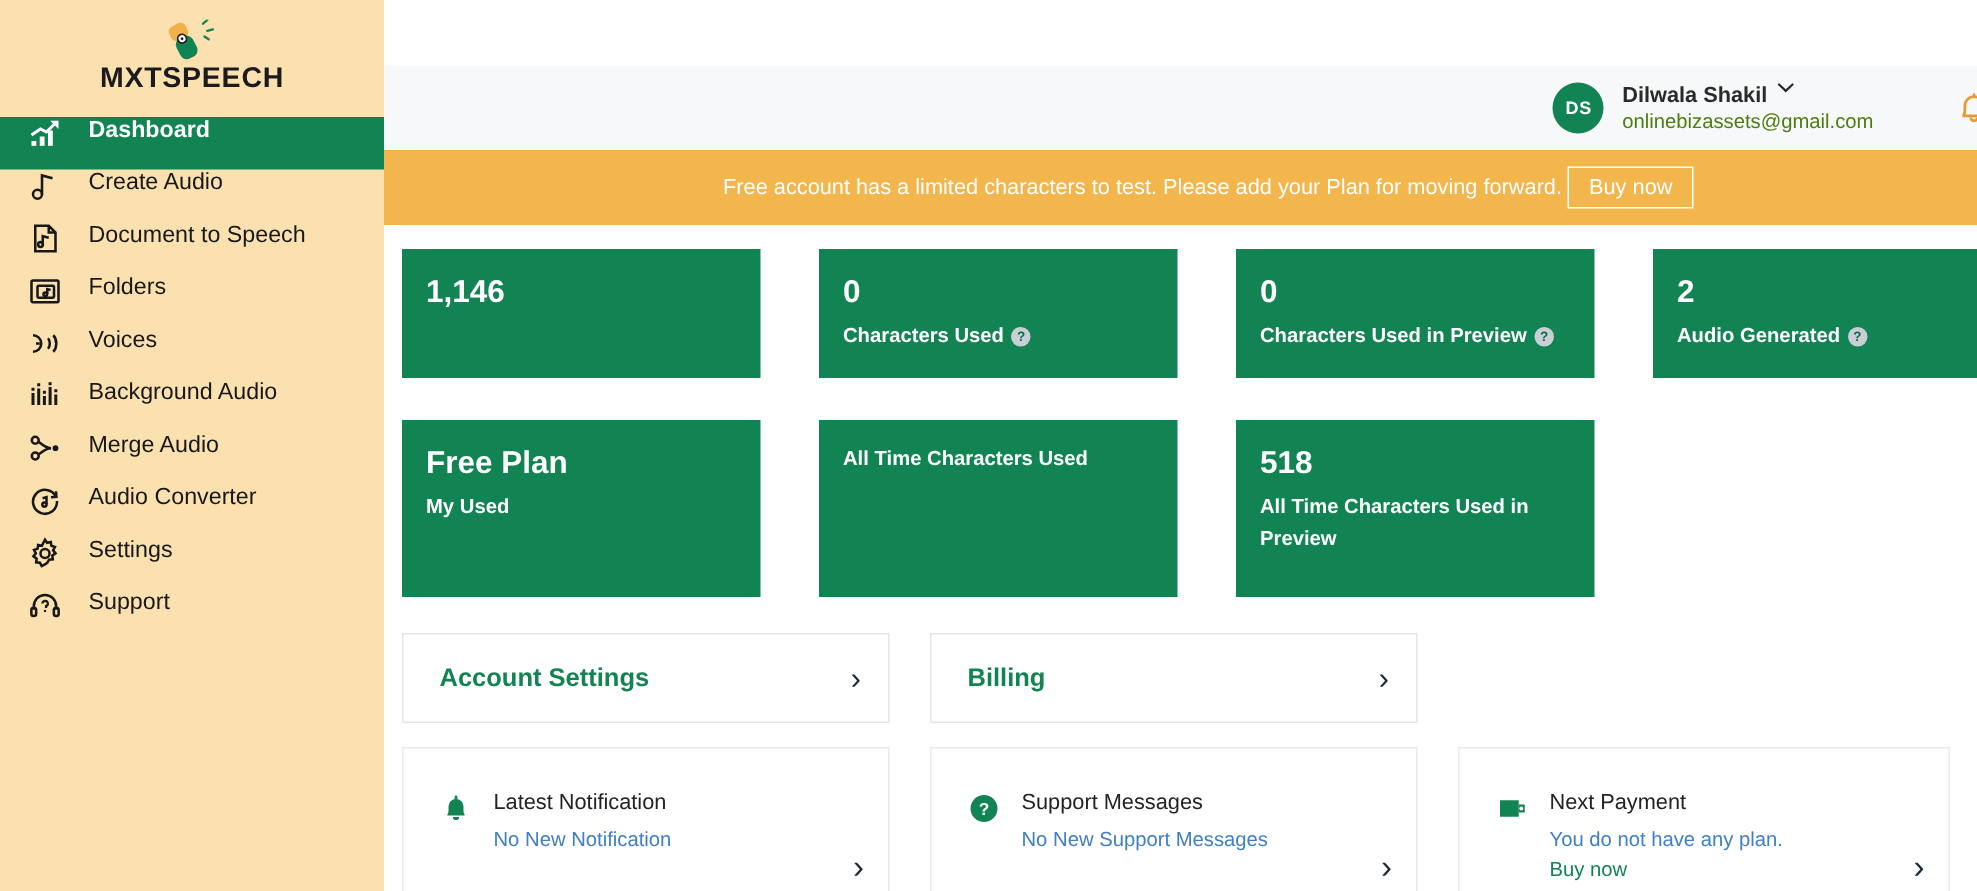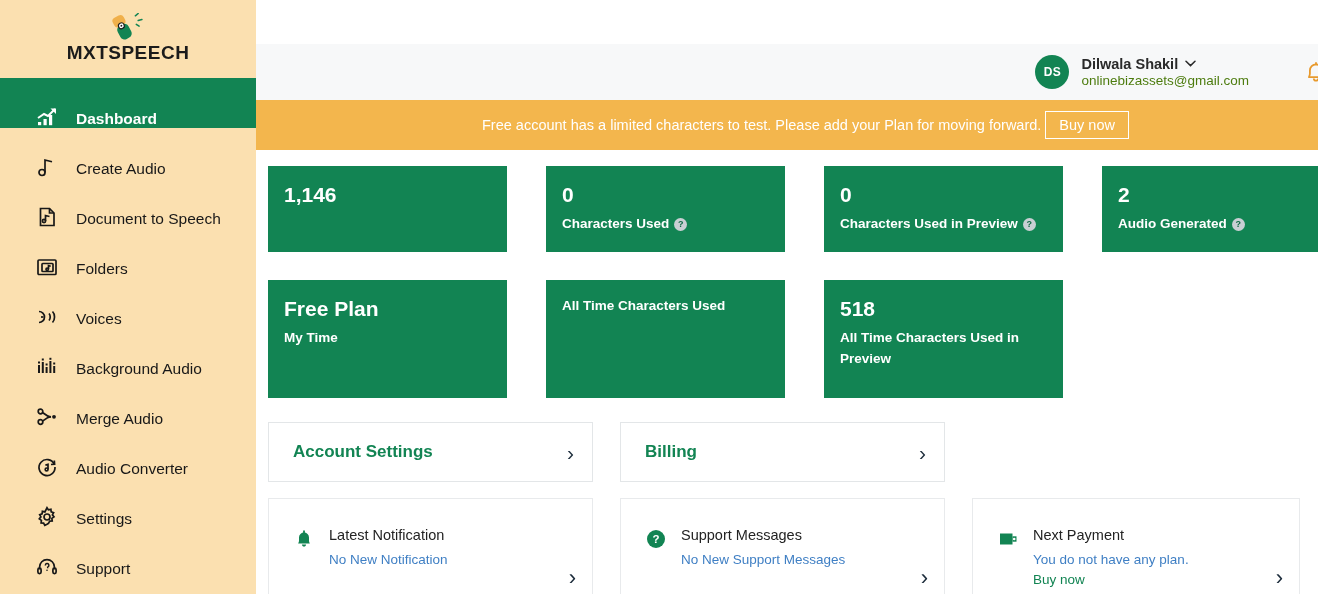--- a/index.html
+++ b/index.html
@@ -23,22 +23,22 @@
     padding-bottom: 4px;
   }
   .logo { display: flex; flex-direction: column; align-items: center; }
   .logo-mark { height: 32px; margin-bottom: -2px; margin-left: -6px; }
   .logo-text {
     font-size: 19px; font-weight: 700; color: #1b1b1b;
     letter-spacing: 0.5px; line-height: 1;
   }
   .nav { display: flex; flex-direction: column; }
   .nav-item {
-    height: 50px; display: flex; align-items: flex-end;
-    padding-left: 36px; gap: 18px;
+    height: 35px; display: flex; align-items: flex-start;
+    padding-left: 19px; gap: 18px;
     color: #181818; font-size: 15.5px; cursor: pointer;
   }
   .nav-item .ico {
     width: 22px; height: 22px; flex: 0 0 22px;
     display: flex; align-items: center; justify-content: center;
   }
   .nav-item.active { background: #128453; color: #ffffff; font-weight: 600; }
   .nav-item.active svg { stroke: #ffffff; fill: none; }
   .nav-item.active svg .solid { fill: #ffffff; stroke: none; }
   .nav-item svg { stroke: #181818; fill: none; stroke-width: 1.7; }
@@ -53,21 +53,21 @@
     padding-right: 22px; gap: 0; margin-top: 44px;
   }
   .user-block { display: flex; align-items: center; gap: 12px; cursor: pointer; }
   .avatar {
     width: 34px; height: 34px; border-radius: 50%;
     background: #128453; color: #fff;
     display: flex; align-items: center; justify-content: center;
     font-size: 12px; font-weight: 700; letter-spacing: 0.5px;
   }
   .user-meta { display: flex; flex-direction: column; line-height: 1.25; }
-  .user-name-row { display: flex; align-items: center; gap: 7px; }
+  .user-name-row { display: flex; align-items: flex-start; gap: 7px; }
   .user-name { font-size: 14.5px; font-weight: 700; color: #2a2a2a; }
   .user-mail { font-size: 13.5px; color: #4d7c0f; }
   .bell-btn {
     margin-left: 50px; width: 34px; height: 34px;
     display: flex; align-items: center; justify-content: center; cursor: pointer;
   }
 
   .banner {
     height: 50px; flex: 0 0 50px; background: #f3b64d;
     display: flex; align-items: center; justify-content: center; gap: 4px;
@@ -328,21 +328,21 @@
         </div>
         <div class="stat-card">
           <div class="stat-value">2</div>
           <div><span class="stat-label">Audio Generated</span><span class="qmark">?</span></div>
         </div>
       </div>
 
       <div class="stat-row row2">
         <div class="stat-card">
           <div class="stat-value">Free Plan</div>
-          <div><span class="stat-label">My Time</span></div>
+          <div><span class="stat-label">My Used</span></div>
         </div>
         <div class="stat-card">
           <div><span class="stat-label">All Time Characters Used</span></div>
         </div>
         <div class="stat-card tall">
           <div class="stat-value">518</div>
           <div><span class="stat-label">All Time Characters Used in Preview</span></div>
         </div>
       </div>
 

